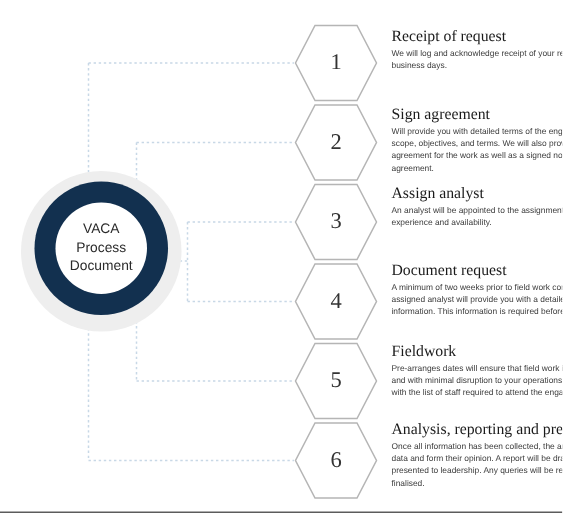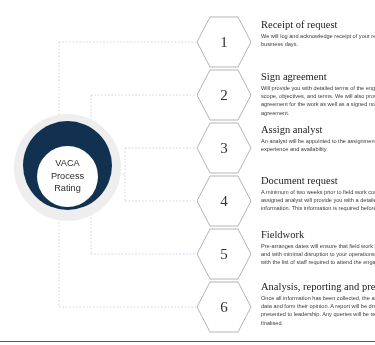--- a/index.html
+++ b/index.html
@@ -57,21 +57,21 @@
   }
   .hub-ring {
     position: absolute;
     left: 9px; top: 7px;
     width: 89px; height: 89px;
     border-radius: 50%;
     background: #12304f;
   }
   .hub-core {
     position: absolute;
-    left: 23px; top: 32px;
+    left: 23px; top: 21px;
     width: 61px; height: 61px;
     border-radius: 50%;
     background: #ffffff;
     display: flex;
     flex-direction: column;
     align-items: center;
     justify-content: center;
     gap: 1px;
   }
   .hub-core span {
@@ -148,21 +148,21 @@
       <path d="M113,174 L125,174"></path>
     </g>
   </svg>
 
   <div class="hub">
     <div class="hub-halo"></div>
     <div class="hub-ring"></div>
     <div class="hub-core">
       <span>VACA</span>
       <span>Process</span>
-      <span>Rating</span>
+      <span>Document</span>
     </div>
   </div>
 
   <div class="hex" style="left:196px; top:16px;">
     <svg viewBox="0 0 56 52" xmlns="http://www.w3.org/2000/svg">
       <polygon points="14,1 42,1 55,26 42,51 14,51 1,26" fill="#ffffff" stroke="#b5b5b5" stroke-width="1"></polygon>
     </svg>
     <div class="hex-num">1</div>
   </div>
 

